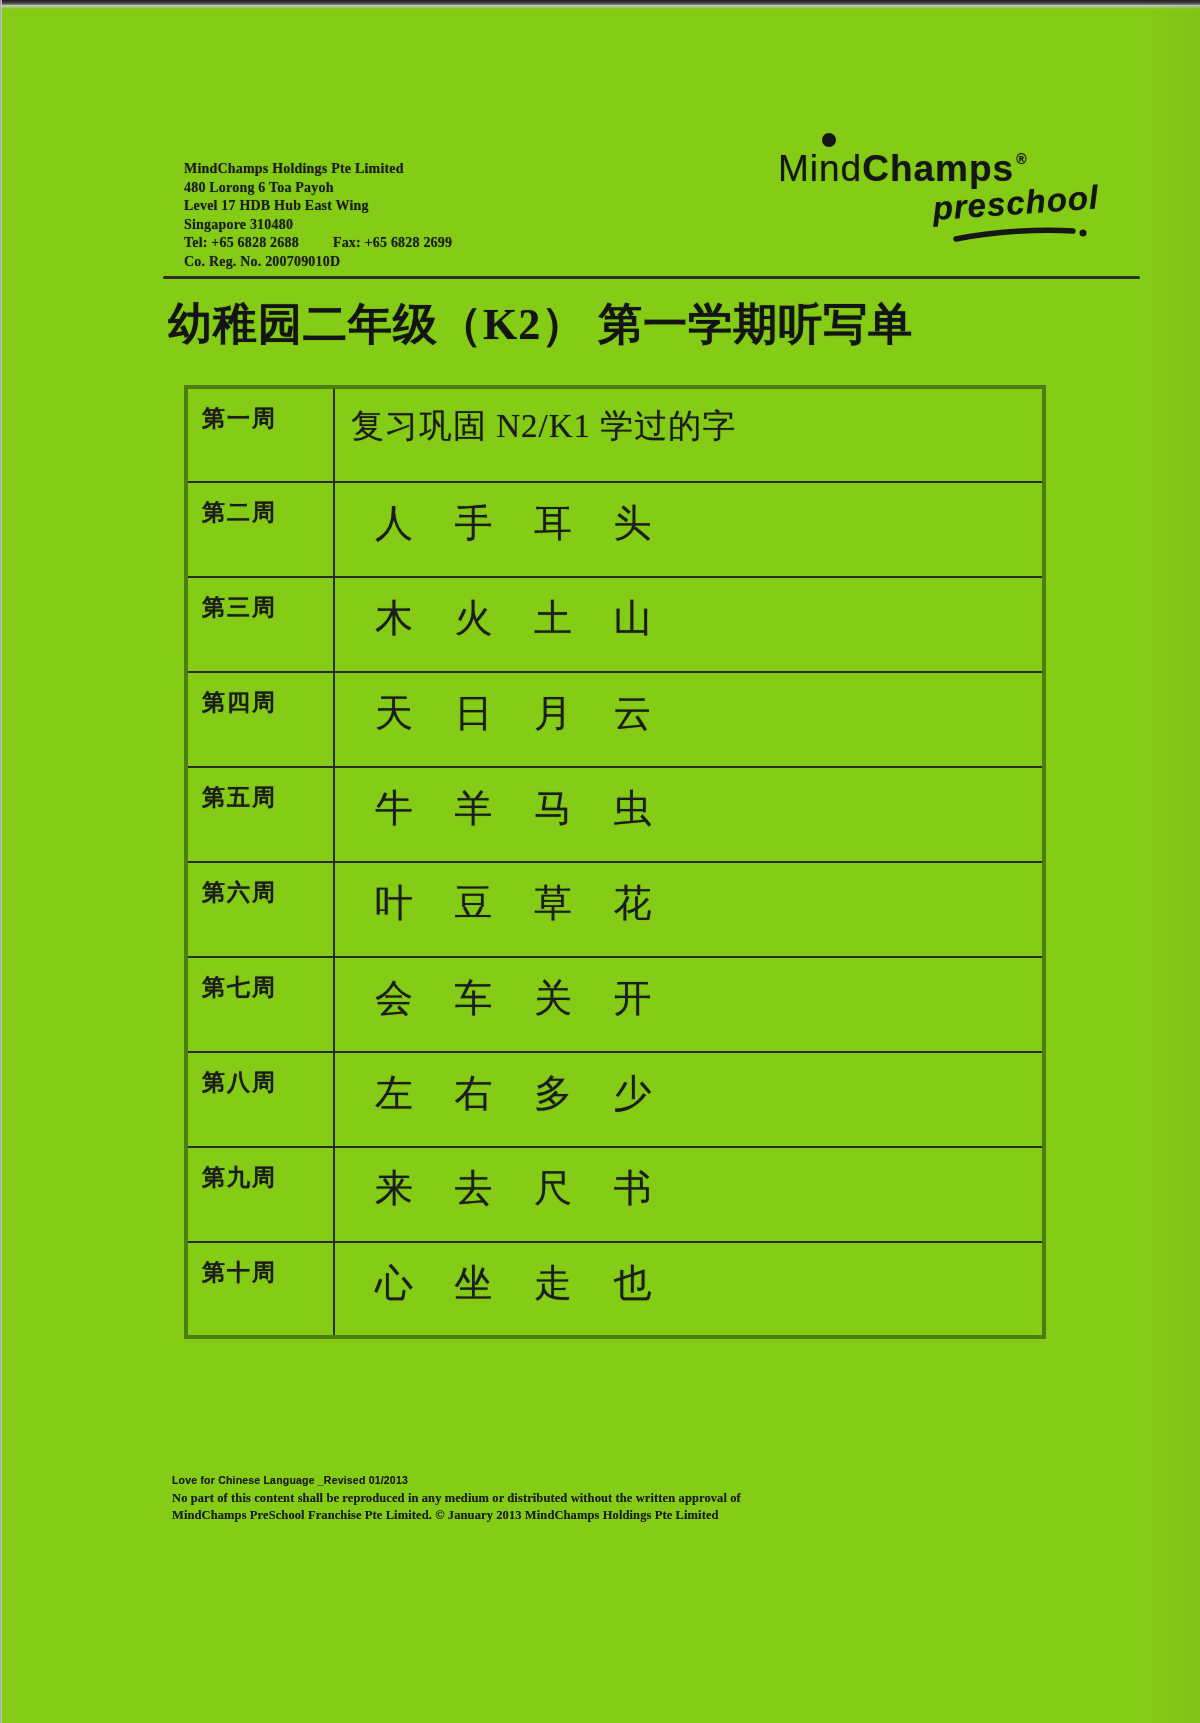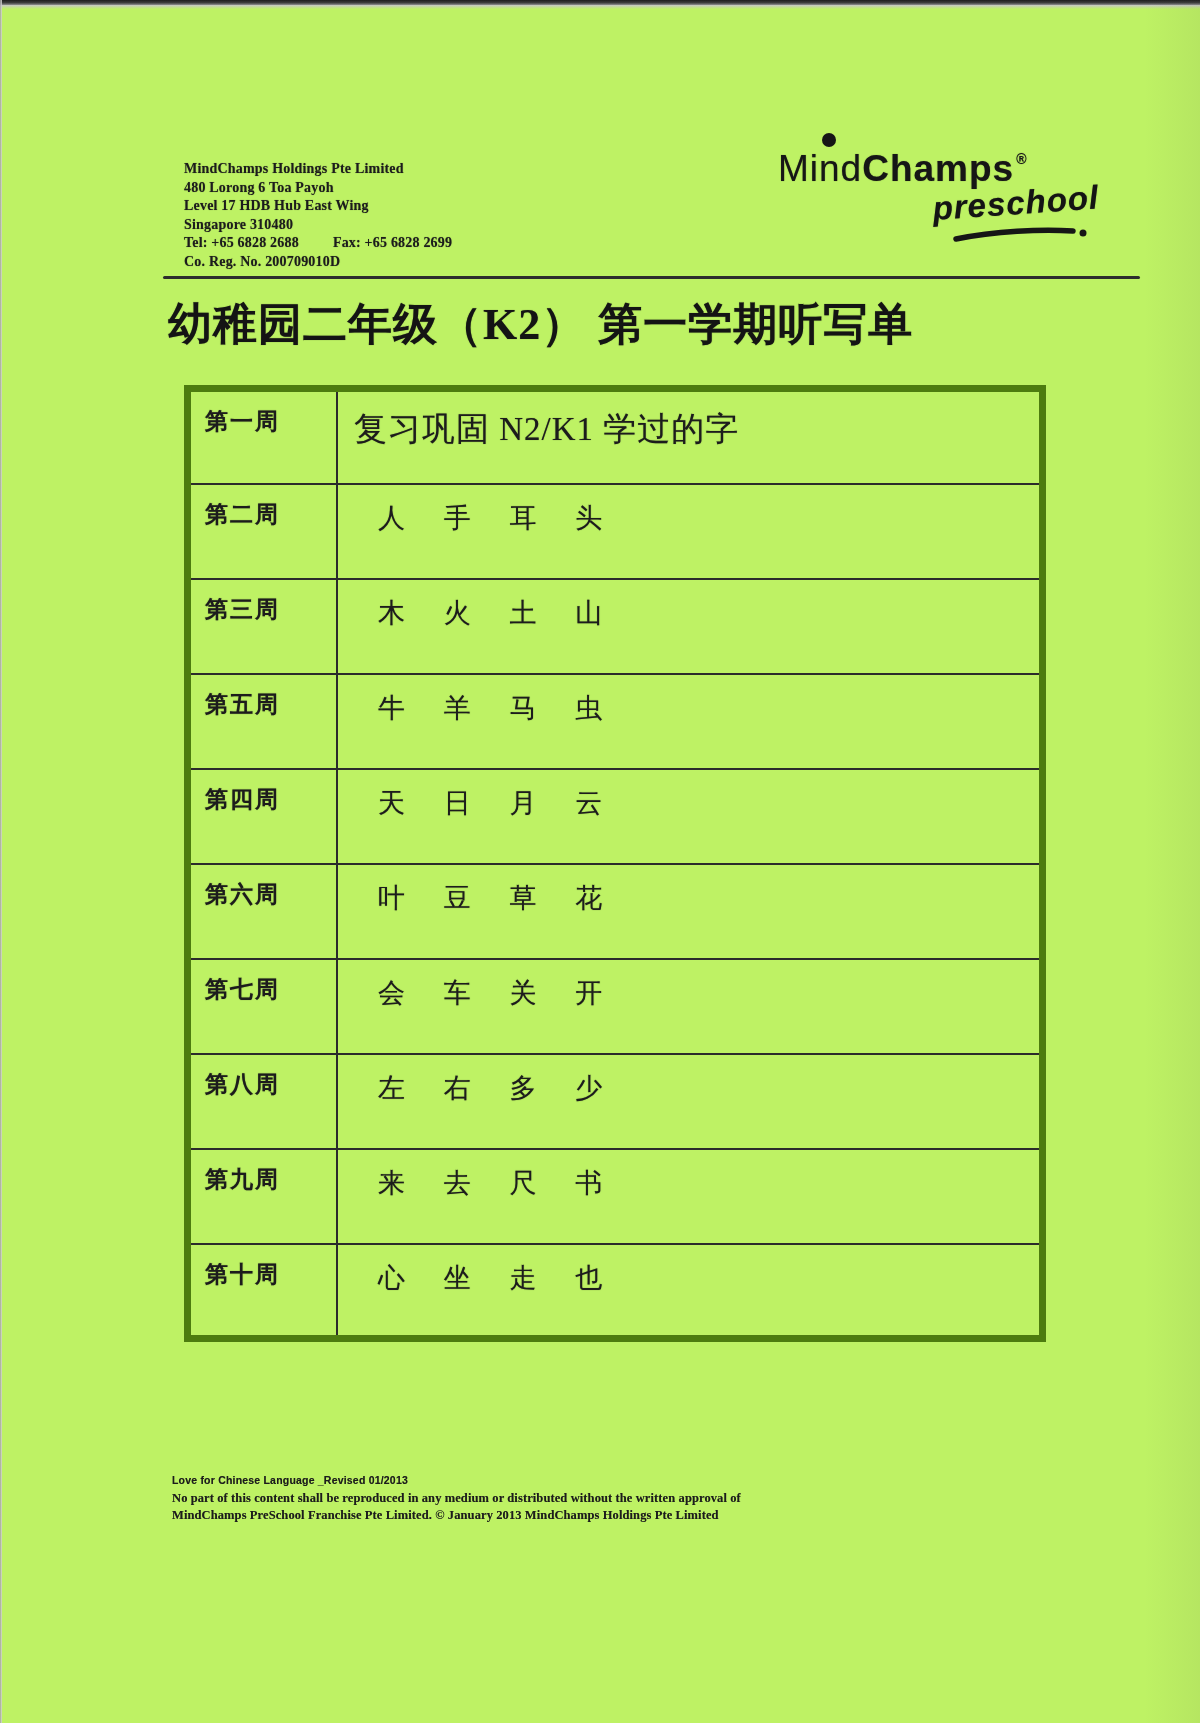--- a/index.html
+++ b/index.html
@@ -3,21 +3,21 @@
 <meta charset="utf-8">
 <style>
   html, body { margin:0; padding:0; }
   body {
     width:1200px; height:1723px;
     font-family:"Liberation Serif","DejaVu Serif",serif;
     background:#ffffff;
   }
   .page {
     position:relative; width:1200px; height:1723px;
-    background:#bef264; overflow:hidden; color:#1c1c1c;
+    background:#84cc16; overflow:hidden; color:#1c1c1c;
   }
   
   .scan-edge-top {
     position:absolute; top:0; left:0; width:100%; height:5px;
     background:linear-gradient(to bottom,#1e1e1e 0%,#3d3d3d 55%,#909090 100%);
   }
   .scan-edge-top-soft {
     position:absolute; top:5px; left:0; width:100%; height:4px;
     background:linear-gradient(to bottom,#c8c8c8, rgba(255,255,255,0));
   }
@@ -66,37 +66,37 @@
   
   .doc-title {
     position:absolute; left:168px; top:295px; margin:0;
     font-size:44px; font-weight:bold; letter-spacing:1px; white-space:nowrap;
     color:#141414; text-shadow:0 0 1px rgba(20,20,20,.55);text-align:center;
   }
   
   .schedule {
     position:absolute; left:184px; top:385px; width:862px;
     border-collapse:collapse; table-layout:fixed;
-    border:7px solid #4d7c0f;
+    border:4px solid #4d7c0f;
   }
   .schedule th, .schedule td {
     border:2px solid #2b2b2b;
   }
   .schedule tr { height:95px; }
   .schedule th.week {
     width:131px; vertical-align:top; text-align:left;
     padding:14px 0 0 14px; font-size:23px; font-weight:bold;
     letter-spacing:2px; text-shadow:0 0 1px rgba(20,20,20,.5);
   }
   .schedule td.words {
     vertical-align:top; padding:15px 0 0 16px; font-size:33px;
     letter-spacing:1px; text-shadow:0 0 1px rgba(20,20,20,.5); white-space:nowrap;
   }
   .schedule td.words.spread {
-    padding-left:40px; font-size:27px; word-spacing:26px; letter-spacing:3px;
+    padding-left:40px; font-size:38px; word-spacing:26px; letter-spacing:3px;
   }
   
   .footer { position:absolute; left:172px; top:1474px; width:600px; }
   .footer-line1 {
     font-family:Liberation Sans, sans-serif;
     font-size:10.5px; font-weight:bold; letter-spacing:.2px; margin-bottom:4px;
     text-shadow:0 0 .5px rgba(25,25,25,.5);
   }
   .footer-line2, .footer-line3 {
     font-size:12.5px; line-height:16.5px; font-weight:bold; letter-spacing:.1px;
@@ -149,27 +149,27 @@
       <th class="week">第二周</th>
       <td class="words spread">人 手 耳 头</td>
     </tr>
 
     <tr class="schedule-row">
       <th class="week">第三周</th>
       <td class="words spread">木 火 土 山</td>
     </tr>
 
     <tr class="schedule-row">
+      <th class="week">第四周</th>
+      <td class="words spread">天 日 月 云</td>
+    </tr>
+
+    <tr class="schedule-row">
       <th class="week">第五周</th>
       <td class="words spread">牛 羊 马 虫</td>
-    </tr>
-
-    <tr class="schedule-row">
-      <th class="week">第四周</th>
-      <td class="words spread">天 日 月 云</td>
     </tr>
 
     <tr class="schedule-row">
       <th class="week">第六周</th>
       <td class="words spread">叶 豆 草 花</td>
     </tr>
 
     <tr class="schedule-row">
       <th class="week">第七周</th>
       <td class="words spread">会 车 关 开</td>

